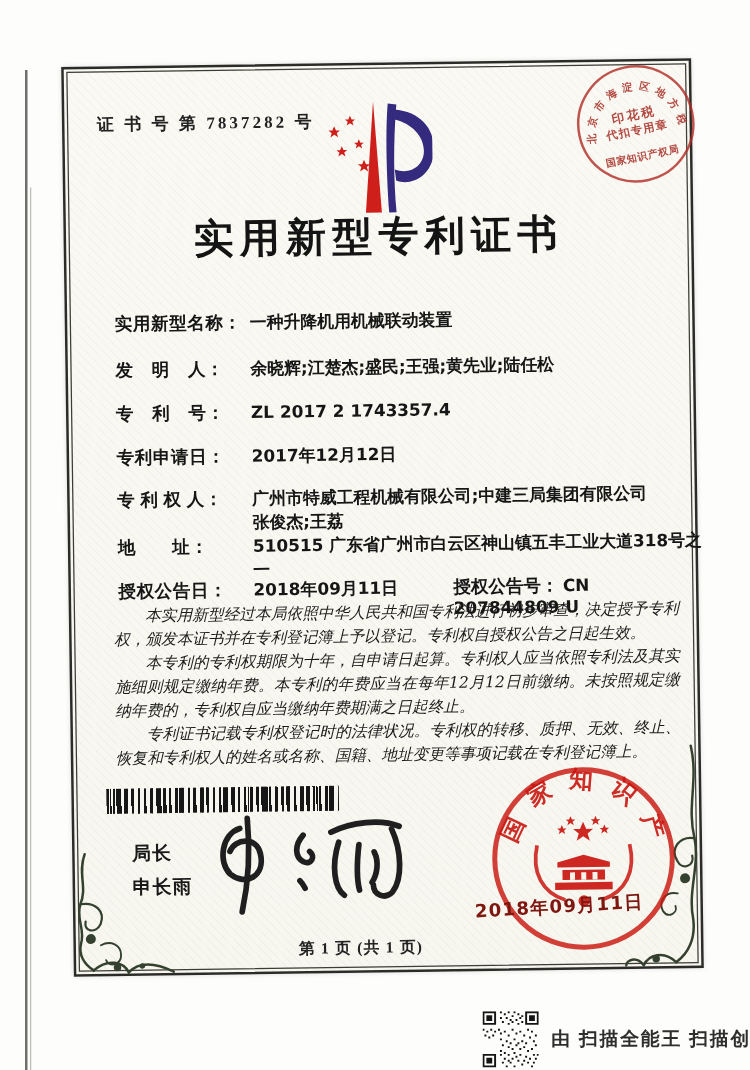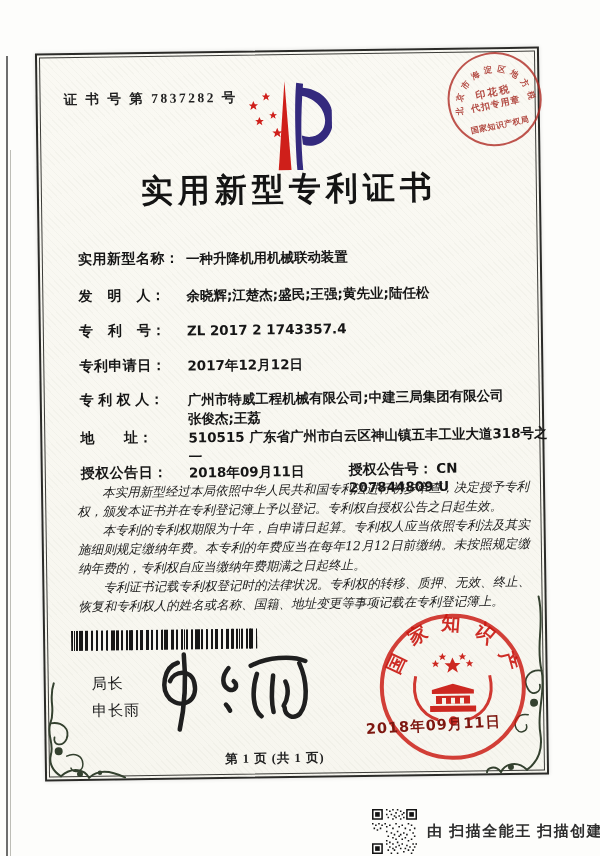--- a/index.html
+++ b/index.html
@@ -1,21 +1,21 @@
 <!DOCTYPE html>
 <html><head>
 <meta charset="utf-8">
 <style>
   html,body{margin:0;padding:0;}
   body{
     width:600px;height:856px;overflow:hidden;position:relative;
     background:#fdfdfb;
     font-family:"Liberation Serif","DejaVu Serif",serif;
   }
-  #stage{position:absolute;inset:0;}
+  #stage{position:absolute;inset:0;margin-left:14px;}
   .scan-edge{position:absolute;left:6px;top:56px;width:2px;height:800px;background:#4a4a4a;opacity:.8;}
   .scan-edge2{position:absolute;left:10px;top:150px;width:1px;height:706px;background:#bdbdb6;}
 
   
   .certificate{
     position:absolute;left:40px;top:50px;width:500px;height:724px;
     border:2px solid #2b2b28;
     background:
       repeating-linear-gradient(47deg, rgba(90,100,70,.035) 0 1px, transparent 1px 5px),
       linear-gradient(#faf9f3,#f7f6ef);
@@ -47,21 +47,21 @@
     font-style:italic;font-family:"DejaVu Serif",serif;}
   .paras p{margin:0;text-indent:2em;}
 
   .barcode{position:absolute;left:26px;top:576px;width:186px;height:20px;
     background-color:#f6f5f0;
     background-image:
       repeating-linear-gradient(90deg,#161616 0 2px,transparent 2px 5px),
       repeating-linear-gradient(90deg,transparent 0 3px,#161616 3px 4px,transparent 4px 11px),
       repeating-linear-gradient(90deg,transparent 0 8px,#161616 8px 10px,transparent 10px 17px);}
 
-  .director{position:absolute;left:46px;top:616px;font-size:15px;font-weight:normal;
+  .director{position:absolute;left:46px;top:616px;font-size:15px;font-weight:bold;
     line-height:27px;color:#191919;letter-spacing:1px;}
 
   .signature{position:absolute;left:102px;top:594px;width:172px;height:88px;z-index:4;}
 
   .seal{position:absolute;left:334px;top:564px;width:146px;height:146px;z-index:5;}
   .seal-ring{position:absolute;inset:0;border:4px solid rgba(201,22,15,.82);border-radius:50%;}
   .seal-date{position:absolute;left:296px;top:666px;width:182px;text-align:center;z-index:6;
     font-size:14.5px;font-weight:bold;color:#7d1710;letter-spacing:1px;transform:rotate(-2.5deg);
     font-family:"DejaVu Sans",sans-serif;}
 

